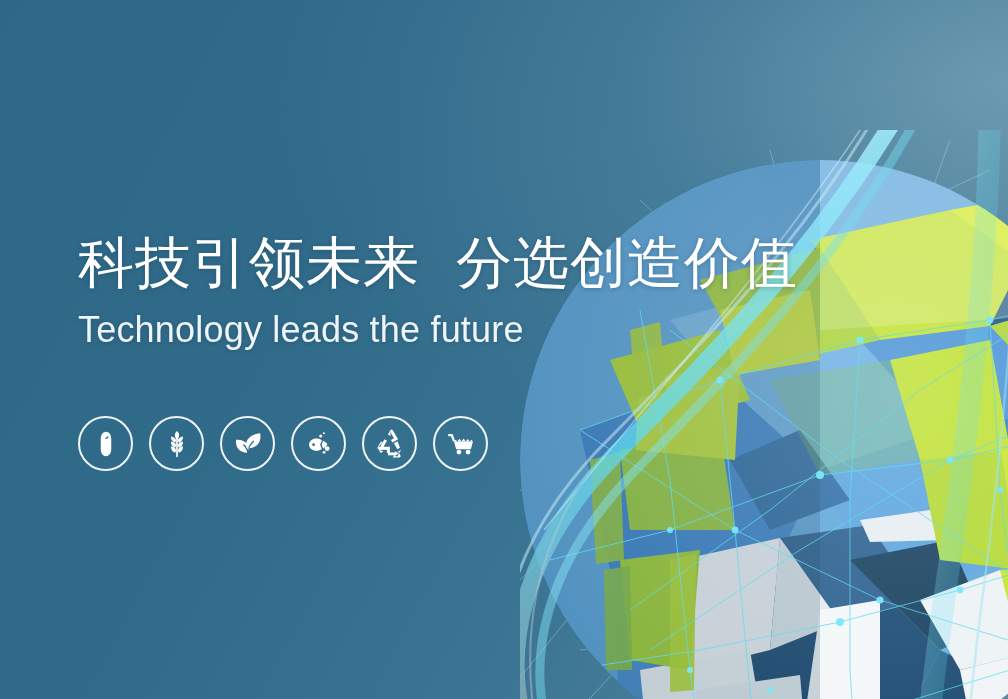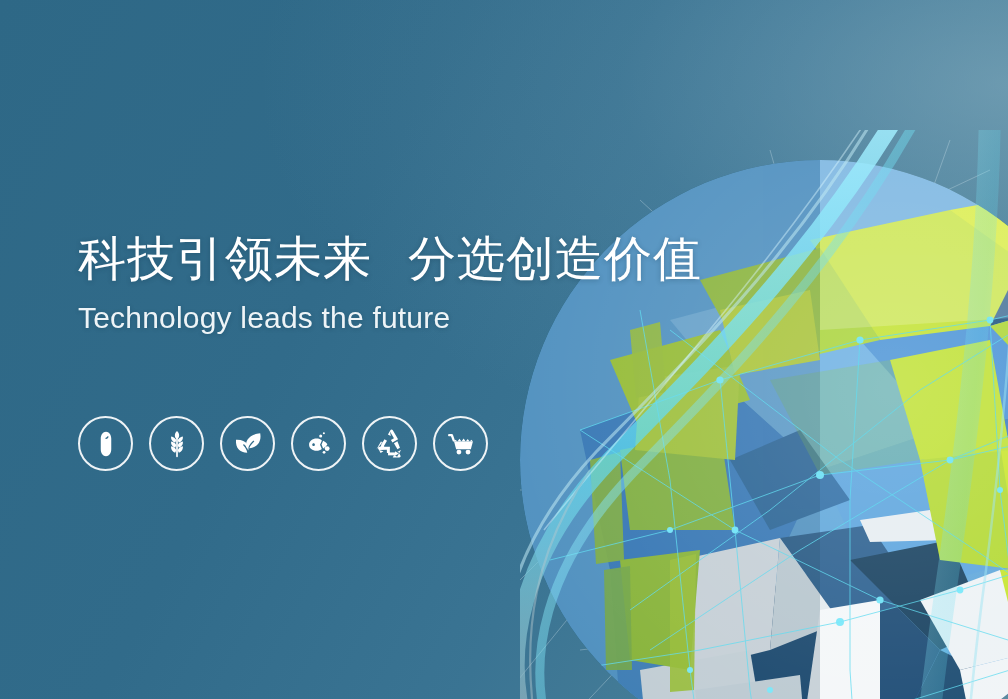--- a/index.html
+++ b/index.html
@@ -22,33 +22,33 @@
     width:560px; height:600px;
     pointer-events:none;
   }
   #globe-art svg { display:block; width:100%; height:100%; }
 
   
   #copy { position:absolute; left:78px; top:232px; width:700px; }
 
   #headline {
     color:#ffffff;
-    font-size:48px;
+    font-size:56px;
     line-height:1.12;
     font-weight:400;
     letter-spacing:1px;
     white-space:nowrap;
     text-shadow:0 1px 5px rgba(12,46,66,0.30);
   }
   #headline .gap { display:inline-block; width:36px; }
 
   #subcopy {
     margin-top:14px;
     color:#eef4f7;
-    font-size:30px;
+    font-size:36px;
     line-height:1.18;
     font-weight:300;
     letter-spacing:0.2px;
     text-shadow:0 1px 4px rgba(12,46,66,0.28);
   }
   #subcopy div { white-space:nowrap; }
 
   
   #icon-row {
     position:absolute;

